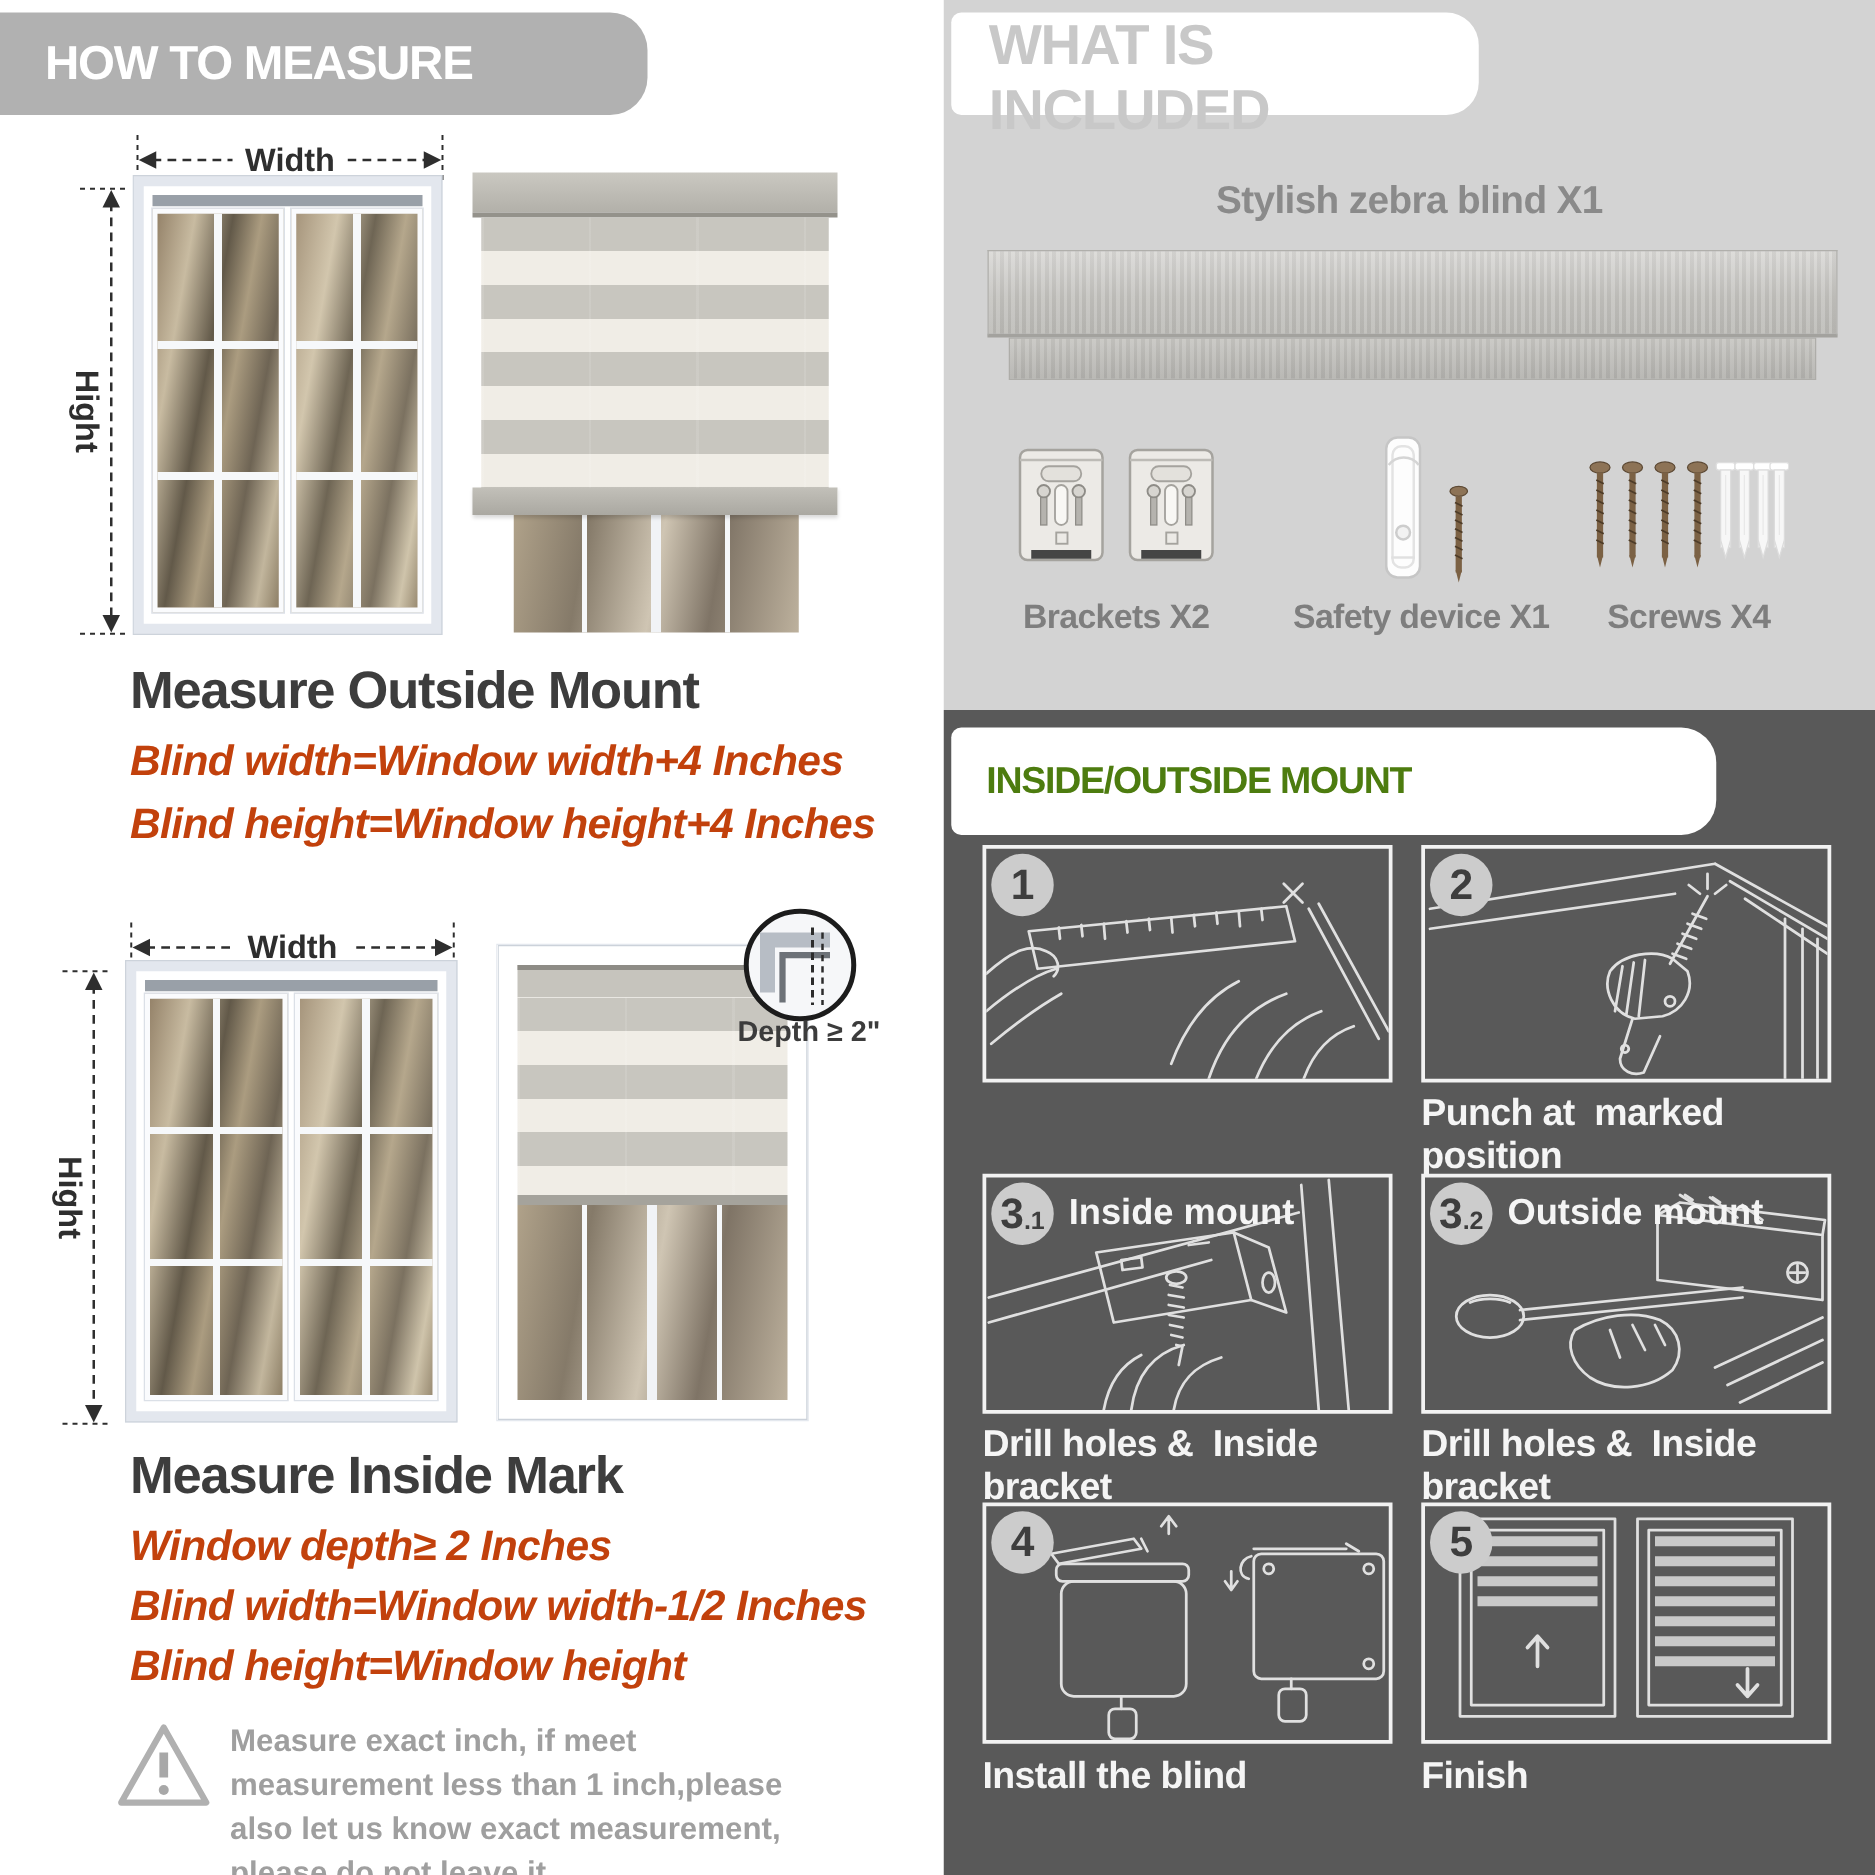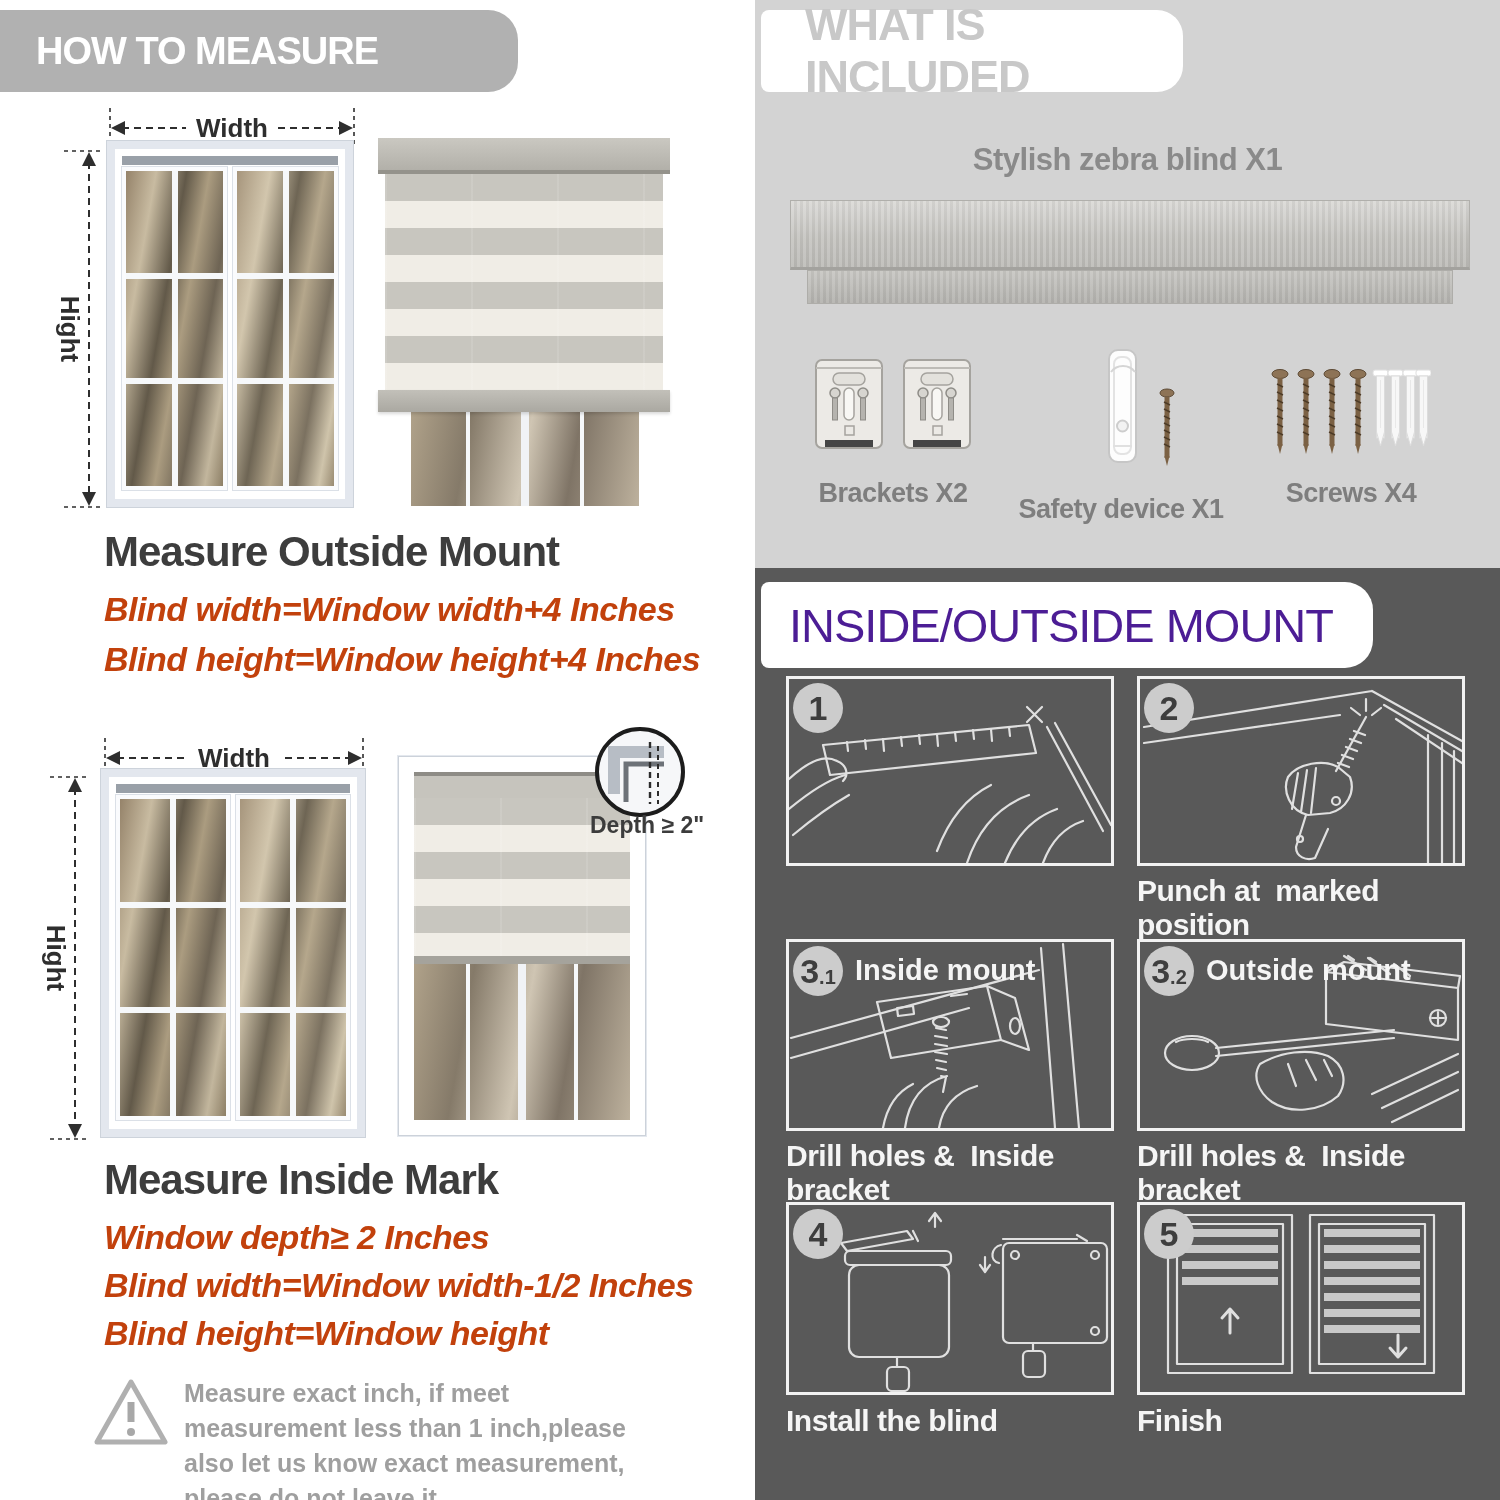--- a/index.html
+++ b/index.html
@@ -6,26 +6,26 @@
   #canvas{position:relative;width:1500px;height:1500px;background:#fff;overflow:hidden;
           font-family:"Liberation Sans","DejaVu Sans",sans-serif;}
   .abs{position:absolute;}
 
   
   .hdr-left{left:0;top:10px;width:518px;height:82px;background:#b1b1b1;border-radius:0 30px 30px 0;
             display:flex;align-items:center;padding-left:36px;box-sizing:border-box;}
   .hdr-left span{color:#fff;font-size:38px;font-weight:bold;letter-spacing:-1px;}
   .rt-panel{left:755px;top:0;width:745px;height:568px;background:#d3d3d3;}
   .hdr-rt{left:6px;top:10px;width:422px;height:82px;background:#fff;border-radius:8px 26px 26px 8px;
-          display:flex;align-items:center;padding-left:44px;box-sizing:border-box;}
+          display:flex;padding-left:30px;box-sizing:border-box;}
   .hdr-rt span{color:#c8c8c8;font-size:45px;font-weight:bold;letter-spacing:-1px;}
   .rb-panel{left:755px;top:568px;width:745px;height:932px;background:#595959;}
   .hdr-rb{left:6px;top:14px;width:612px;height:86px;background:#fff;border-radius:8px 28px 28px 8px;
           display:flex;align-items:center;padding-left:28px;box-sizing:border-box;}
-  .hdr-rb span{color:#4c1d95;font-size:47px;font-weight:normal;letter-spacing:-1px;}
+  .hdr-rb span{color:#4d7c0f;font-size:30px;font-weight:bold;letter-spacing:-1px;}
 
   
   .h-sec{color:#3d3d3d;font-size:42px;font-weight:bold;letter-spacing:-1px;}
   .l-line{color:#c2410c;font-size:34px;font-weight:bold;letter-spacing:-0.5px;font-style:italic;}
   .warn-txt{color:#9f9f9f;font-size:25px;font-weight:bold;width:474px;line-height:35px;}
 
   
   .win{background:#e3e7ee;padding:9px;box-sizing:border-box;box-shadow:inset 0 0 0 1px #cdd3db;}
   .win-in{position:relative;background:#fff;height:100%;box-sizing:border-box;
           padding:18px 7px 9px 7px;display:flex;gap:6px;}
@@ -259,21 +259,21 @@
       <path d="M8,26 C14,18 26,18 32,26" fill="none" stroke="#d5d5d5" stroke-width="2"></path>
       <circle cx="19.5" cy="80" r="5.5" fill="#f2f2f2" stroke="#cdcdcd" stroke-width="2"></circle>
       <line x1="10" y1="100" x2="29" y2="100" stroke="#e0e0e0" stroke-width="2"></line>
     </svg>
     <svg class="abs" style="left:404px;top:388px;" width="16" height="80">
       <ellipse cx="8" cy="5" rx="7" ry="4" fill="#8d7356" stroke="#5d4a35" stroke-width="1"></ellipse>
       <line x1="8" y1="9" x2="8" y2="70" stroke="#7b6144" stroke-width="5"></line>
       <path d="M5,14 l6,3 M5,21 l6,3 M5,28 l6,3 M5,35 l6,3 M5,42 l6,3 M5,49 l6,3 M5,56 l6,3" stroke="#4e3c28" stroke-width="1.5"></path>
       <polygon points="5.5,68 10.5,68 8,78" fill="#7b6144"></polygon>
     </svg>
-    <div class="abs item-lab" style="left:236px;top:478px;width:260px;margin-top:16px;">Safety device X1</div>
+    <div class="abs item-lab" style="left:252px;top:478px;width:260px;">Safety device X1</div>
 
     <svg class="abs" style="left:516px;top:366px;" width="160" height="96">
       <g>
         <ellipse cx="9" cy="8" rx="8" ry="4.5" fill="#8d7356" stroke="#5d4a35" stroke-width="1"></ellipse>
         <line x1="9" y1="12" x2="9" y2="80" stroke="#7b6144" stroke-width="5"></line>
         <path d="M6,18 l6,3 M6,26 l6,3 M6,34 l6,3 M6,42 l6,3 M6,50 l6,3 M6,58 l6,3 M6,66 l6,3" stroke="#4e3c28" stroke-width="1.5"></path>
         <polygon points="6.5,78 11.5,78 9,88" fill="#7b6144"></polygon>
       </g>
       <g transform="translate(26,0)">
         <ellipse cx="9" cy="8" rx="8" ry="4.5" fill="#8d7356" stroke="#5d4a35" stroke-width="1"></ellipse>

